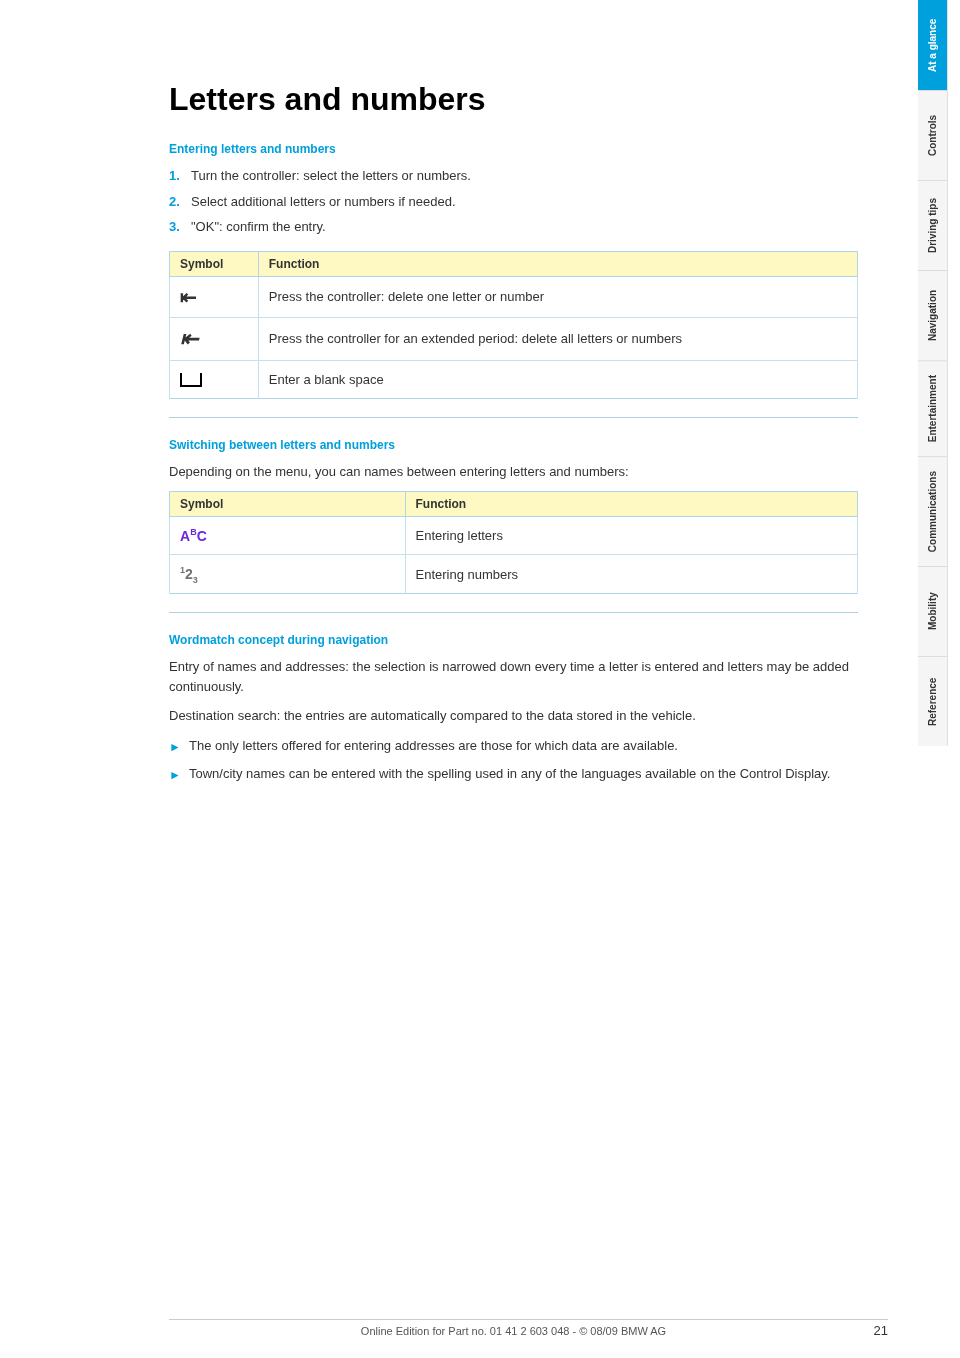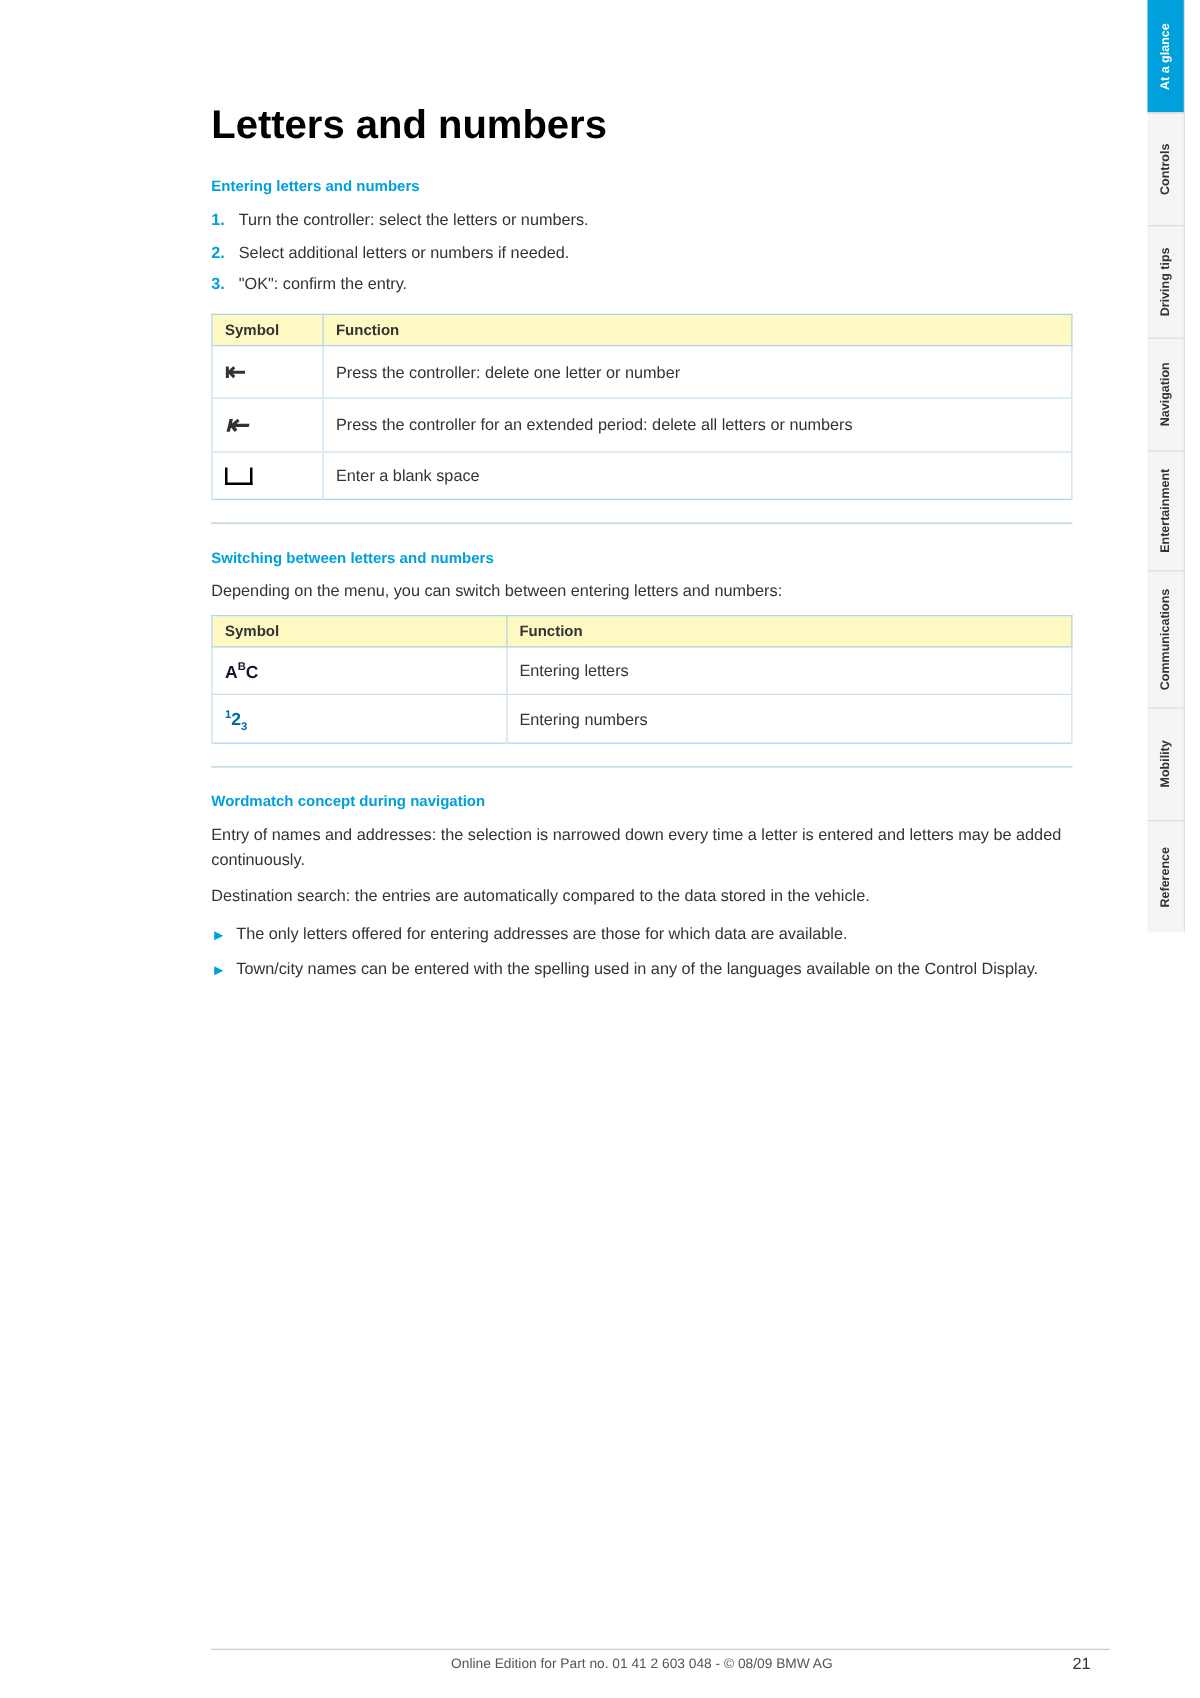--- a/index.html
+++ b/index.html
@@ -150,31 +150,31 @@
       width: 22px;
       height: 14px;
       border: 2px solid #000;
       border-top: none;
       vertical-align: middle;
     }
 
     .sym-abc {
       font-size: 14px;
       font-weight: bold;
-      color: #0f172a;
+      color: #6d28d9;
     }
     .sym-abc sup {
       font-size: 9px;
       vertical-align: super;
     }
 
     .sym-123 {
       font-size: 14px;
       font-weight: bold;
-      color: #0369a1;
+      color: #737373;
     }
     .sym-123 sup {
       font-size: 9px;
       vertical-align: super;
     }
 
     
     .bullet-list {
       list-style: none;
       margin-top: 8px;
@@ -256,21 +256,21 @@
           </td>
           <td>Enter a blank space</td>
         </tr>
       </tbody>
     </table>
 
     <hr class="section-divider">
 
     <h2 class="section-heading">Switching between letters and numbers</h2>
 
-    <p class="section-text">Depending on the menu, you can switch between entering letters and numbers:</p>
+    <p class="section-text">Depending on the menu, you can names between entering letters and numbers:</p>
 
     <table class="data-table">
       <thead>
         <tr>
           <th>Symbol</th>
           <th>Function</th>
         </tr>
       </thead>
       <tbody>
         <tr>
@@ -302,21 +302,21 @@
         <span>The only letters offered for entering addresses are those for which data are available.</span>
       </li>
       <li>
         <span class="bullet-arrow">►</span>
         <span>Town/city names can be entered with the spelling used in any of the languages available on the Control Display.</span>
       </li>
     </ul>
 
     <div style="position: absolute; bottom: 20px; left: 169px; right: 30px; border-top: 1px solid #ccc; padding-top: 3px; display: flex; justify-content: space-between; align-items: center;">
       <span style="font-size:11px; color:#555; flex:1; text-align:center;">Online Edition for Part no. 01 41 2 603 048 - © 08/09 BMW AG</span>
-      <span style="font-size:13px; color:#333; min-width:30px; text-align:left;">21</span>
+      <span style="font-size:13px; color:#333; min-width:30px; text-align:right;">21</span>
     </div>
 
   </div>
 
   <div class="sidebar">
     <div class="sidebar-tab active">At a glance</div>
     <div class="sidebar-tab">Controls</div>
     <div class="sidebar-tab">Driving tips</div>
     <div class="sidebar-tab">Navigation</div>
     <div class="sidebar-tab">Entertainment</div>

